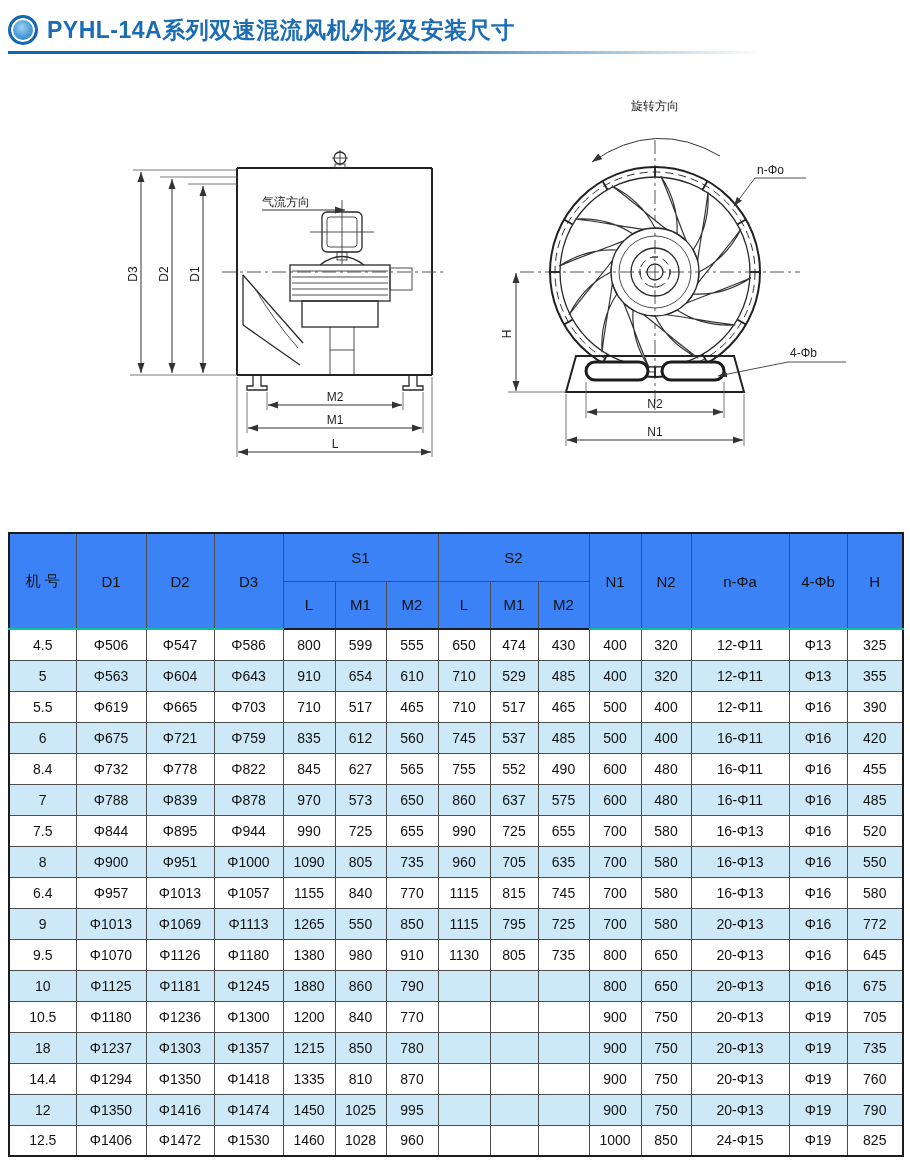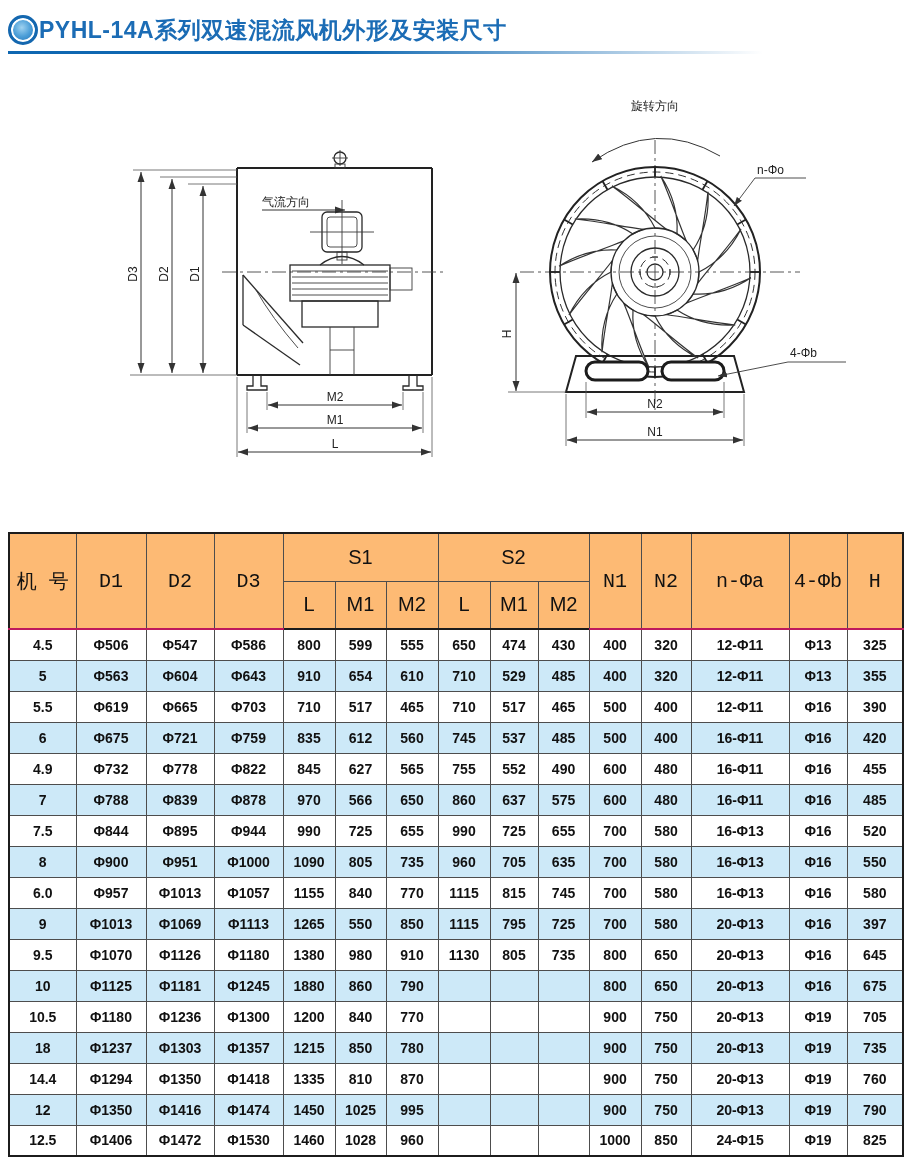--- a/index.html
+++ b/index.html
@@ -1,21 +1,21 @@
 <!DOCTYPE html>
 <html><head>
 <meta charset="utf-8">
 <style>
   html,body{margin:0;padding:0;background:#fff;}
   .page{
     width:910px;height:1171px;position:relative;background:#fff;overflow:hidden;
     font-family:"Liberation Sans","DejaVu Sans",sans-serif;color:#1a1a1a;
   }
   
-  .title-bar{display:flex;align-items:center;gap:1px;padding:13px 5px 2px 8px;height:34px;}
+  .title-bar{display:flex;align-items:center;gap:9px;padding:13px 5px 2px 8px;height:34px;}
   .title-icon{
     width:24px;height:24px;border-radius:50%;
     border:3px solid #1467af;
     background:radial-gradient(circle at 45% 40%, #9fd2f0 0%, #4d9fd8 45%, #1467af 100%);
     box-shadow:inset 0 0 0 2px #ffffff;
     flex:0 0 auto;
   }
   .title-text{font-size:23px;font-weight:bold;color:#1b6cb5;letter-spacing:0.5px;white-space:nowrap;}
   .title-rule{height:3px;width:755px;margin:2px 0 0 8px;
     background:linear-gradient(to right,#0e67b1 0%,#0e67b1 45%,rgba(255,255,255,0) 100%);}
@@ -34,25 +34,25 @@
   
   table.spec{
     border-collapse:collapse;table-layout:fixed;width:894px;margin:12px 0 0 8px;
     font-size:14px;
   }
   table.spec{border:2px solid #1c1c1c;}
   table.spec th,table.spec td{
     border:1px solid #4d4d4d;text-align:center;vertical-align:middle;
     padding:0;color:#111;overflow:hidden;white-space:nowrap;
   }
-  table.spec thead th{background:#fdba74;font-weight:normal;font-size:20px;}
+  table.spec thead th{background:#3b82f6;font-weight:normal;font-size:15px;}
   table.spec thead tr{height:48px;}
   table.spec thead tr:last-child th{border-bottom:2px solid #1c1c1c;}
-  table.spec thead th[rowspan]{border-bottom:2px solid #be185d;font-family:Liberation Mono, monospace;}
-  table.spec tbody tr{height:31px;font-weight:bold;}
+  table.spec thead th[rowspan]{border-bottom:2px solid #14b8a6;}
+  table.spec tbody tr{height:31px;}
   table.spec tbody tr:nth-child(even) td{background:#cde9f8;}
 </style>
 <title>PYHL-14A系列双速混流风机外形及安装尺寸</title></head>
 <body>
 
 <div class="page">
 
   <div class="title-bar">
     <span class="title-icon"></span>
     <span class="title-text">PYHL-14A系列双速混流风机外形及安装尺寸</span>
@@ -370,21 +370,21 @@
           <td>745</td>
           <td>537</td>
           <td>485</td>
           <td>500</td>
           <td>400</td>
           <td>16-Φ11</td>
           <td>Φ16</td>
           <td>420</td>
         </tr>
         <tr>
-          <td>4.9</td>
+          <td>8.4</td>
           <td>Φ732</td>
           <td>Φ778</td>
           <td>Φ822</td>
           <td>845</td>
           <td>627</td>
           <td>565</td>
           <td>755</td>
           <td>552</td>
           <td>490</td>
           <td>600</td>
@@ -392,21 +392,21 @@
           <td>16-Φ11</td>
           <td>Φ16</td>
           <td>455</td>
         </tr>
         <tr>
           <td>7</td>
           <td>Φ788</td>
           <td>Φ839</td>
           <td>Φ878</td>
           <td>970</td>
-          <td>566</td>
+          <td>573</td>
           <td>650</td>
           <td>860</td>
           <td>637</td>
           <td>575</td>
           <td>600</td>
           <td>480</td>
           <td>16-Φ11</td>
           <td>Φ16</td>
           <td>485</td>
         </tr>
@@ -438,21 +438,21 @@
           <td>960</td>
           <td>705</td>
           <td>635</td>
           <td>700</td>
           <td>580</td>
           <td>16-Φ13</td>
           <td>Φ16</td>
           <td>550</td>
         </tr>
         <tr>
-          <td>6.0</td>
+          <td>6.4</td>
           <td>Φ957</td>
           <td>Φ1013</td>
           <td>Φ1057</td>
           <td>1155</td>
           <td>840</td>
           <td>770</td>
           <td>1115</td>
           <td>815</td>
           <td>745</td>
           <td>700</td>
@@ -469,21 +469,21 @@
           <td>1265</td>
           <td>550</td>
           <td>850</td>
           <td>1115</td>
           <td>795</td>
           <td>725</td>
           <td>700</td>
           <td>580</td>
           <td>20-Φ13</td>
           <td>Φ16</td>
-          <td>397</td>
+          <td>772</td>
         </tr>
         <tr>
           <td>9.5</td>
           <td>Φ1070</td>
           <td>Φ1126</td>
           <td>Φ1180</td>
           <td>1380</td>
           <td>980</td>
           <td>910</td>
           <td>1130</td>

